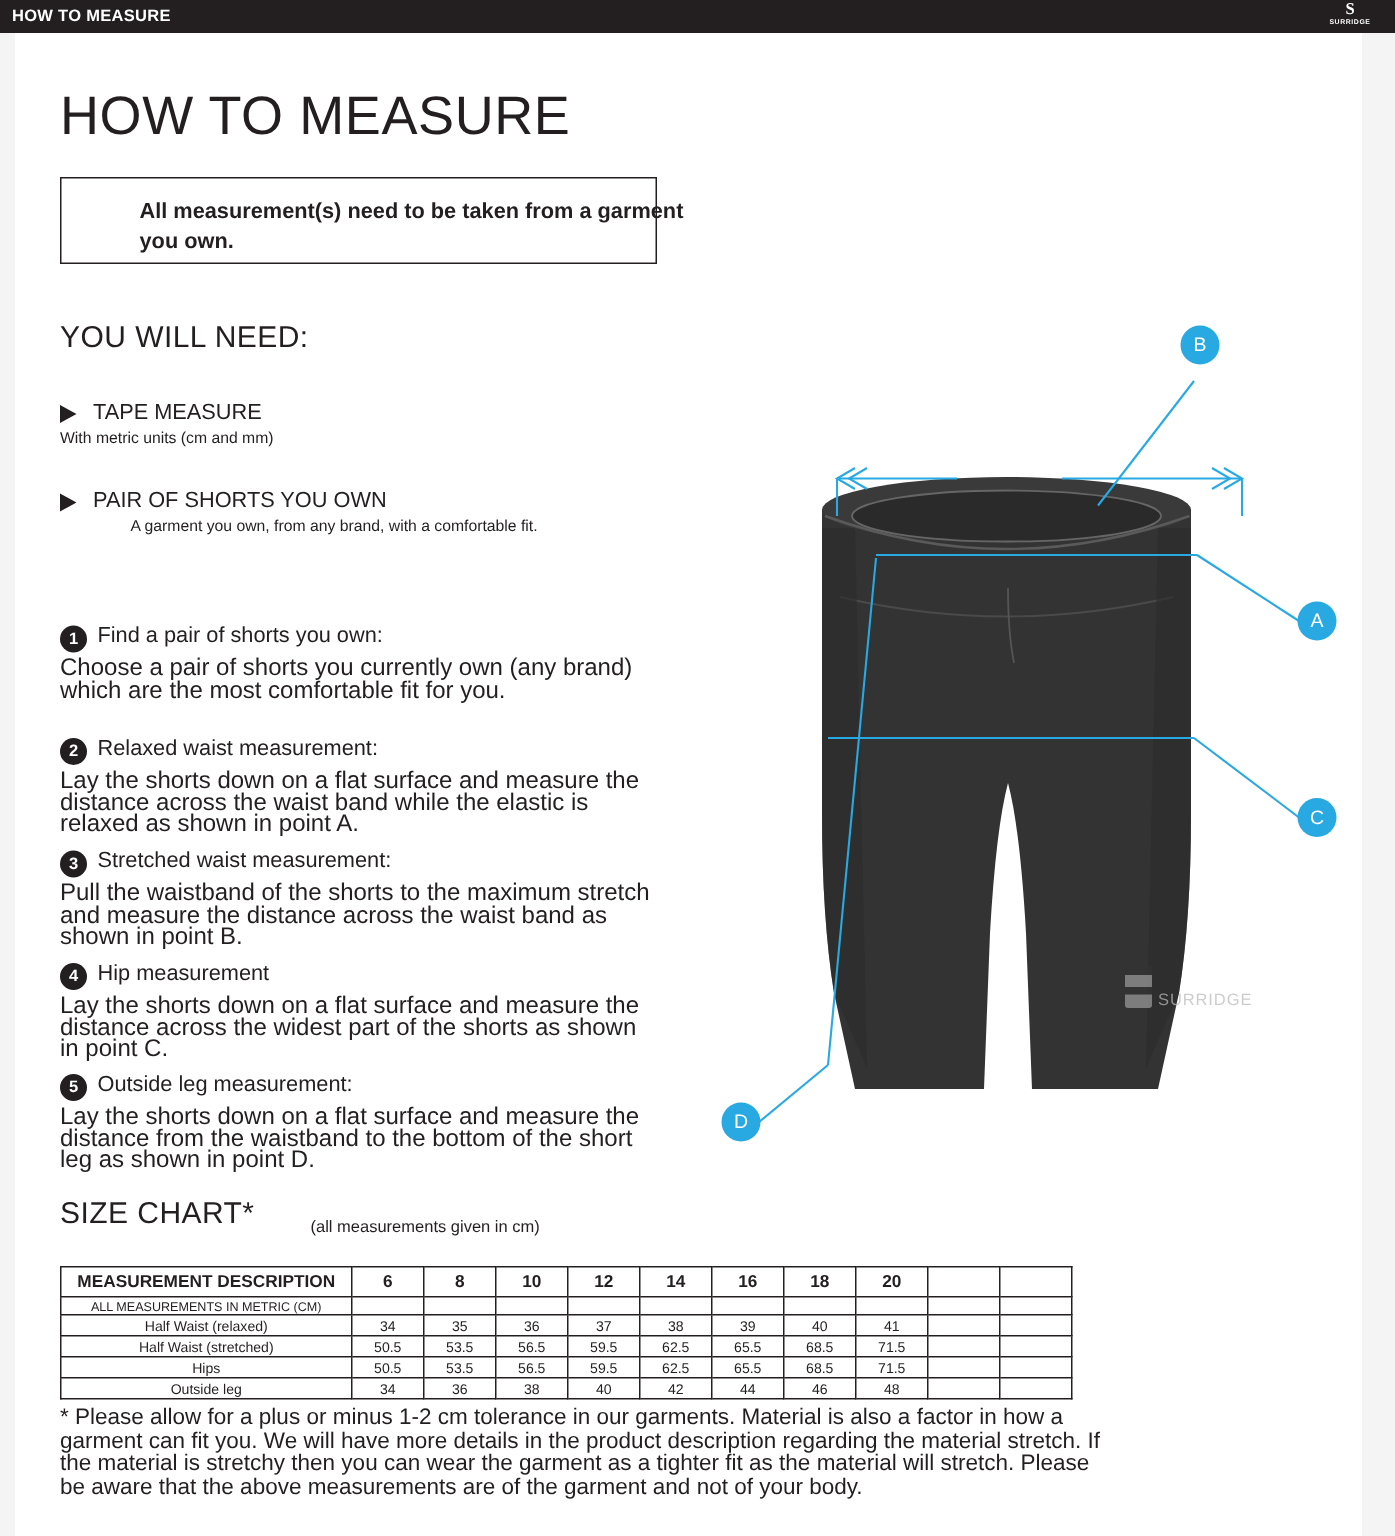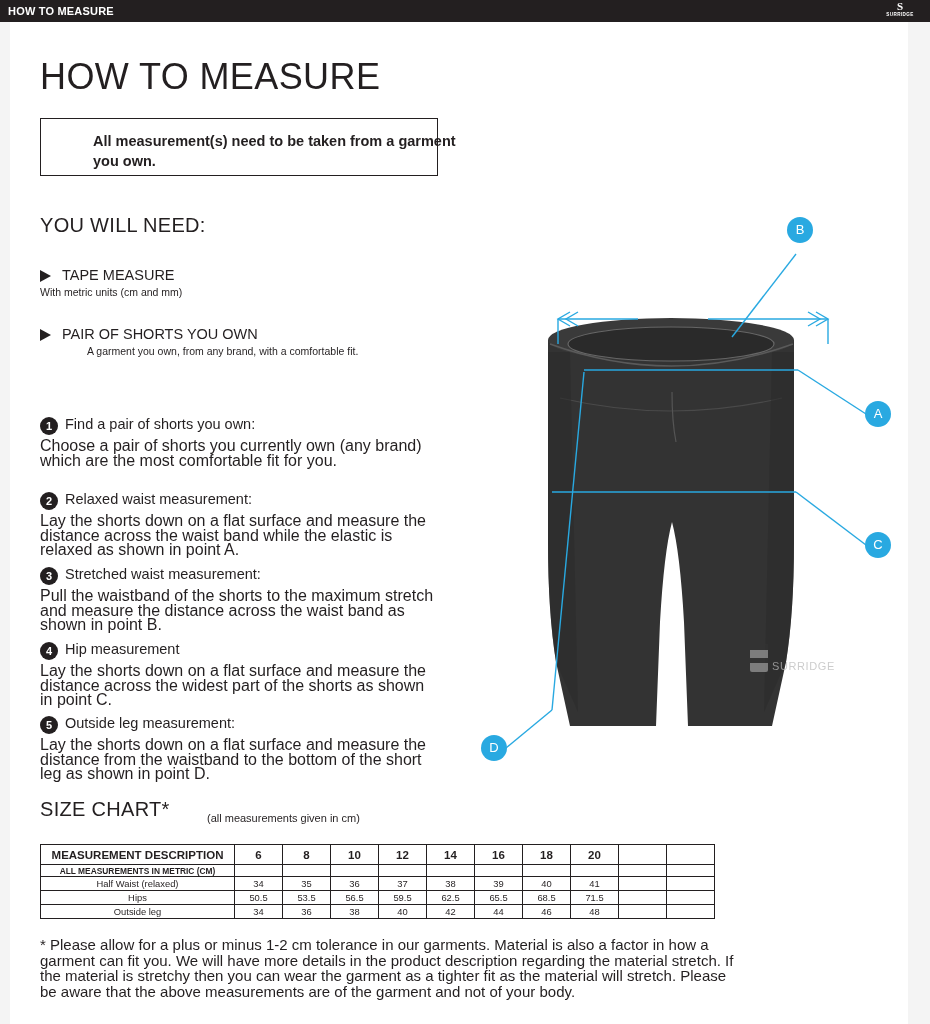--- a/index.html
+++ b/index.html
@@ -202,21 +202,21 @@
   }
   table.size th.szcol {
     width: 48px;
     font-size: 11.5px;
     font-weight: bold;
     height: 20px;
   }
   table.size th.blank { width: 48px; }
   table.size tr.metric td {
     font-size: 8.4px;
-    font-weight: bold;
+    font-weight: normal;
     height: 12px;
   }
   table.size td.val { width: 48px; }
 
   .footnote {
     position: absolute;
     left: 40px; top: 915px;
     width: 696px;
     font-size: 15px;
     line-height: 15.5px;
@@ -398,20 +398,33 @@
         <td class="val">36</td>
         <td class="val">37</td>
         <td class="val">38</td>
         <td class="val">39</td>
         <td class="val">40</td>
         <td class="val">41</td>
         <td></td>
         <td></td>
       </tr>
 
+      <tr>
+        <td class="desc">Half Waist (stretched)</td>
+        <td class="val">50.5</td>
+        <td class="val">53.5</td>
+        <td class="val">56.5</td>
+        <td class="val">59.5</td>
+        <td class="val">62.5</td>
+        <td class="val">65.5</td>
+        <td class="val">68.5</td>
+        <td class="val">71.5</td>
+        <td></td>
+        <td></td>
+      </tr>
 
       <tr>
         <td class="desc">Hips</td>
         <td class="val">50.5</td>
         <td class="val">53.5</td>
         <td class="val">56.5</td>
         <td class="val">59.5</td>
         <td class="val">62.5</td>
         <td class="val">65.5</td>
         <td class="val">68.5</td>

